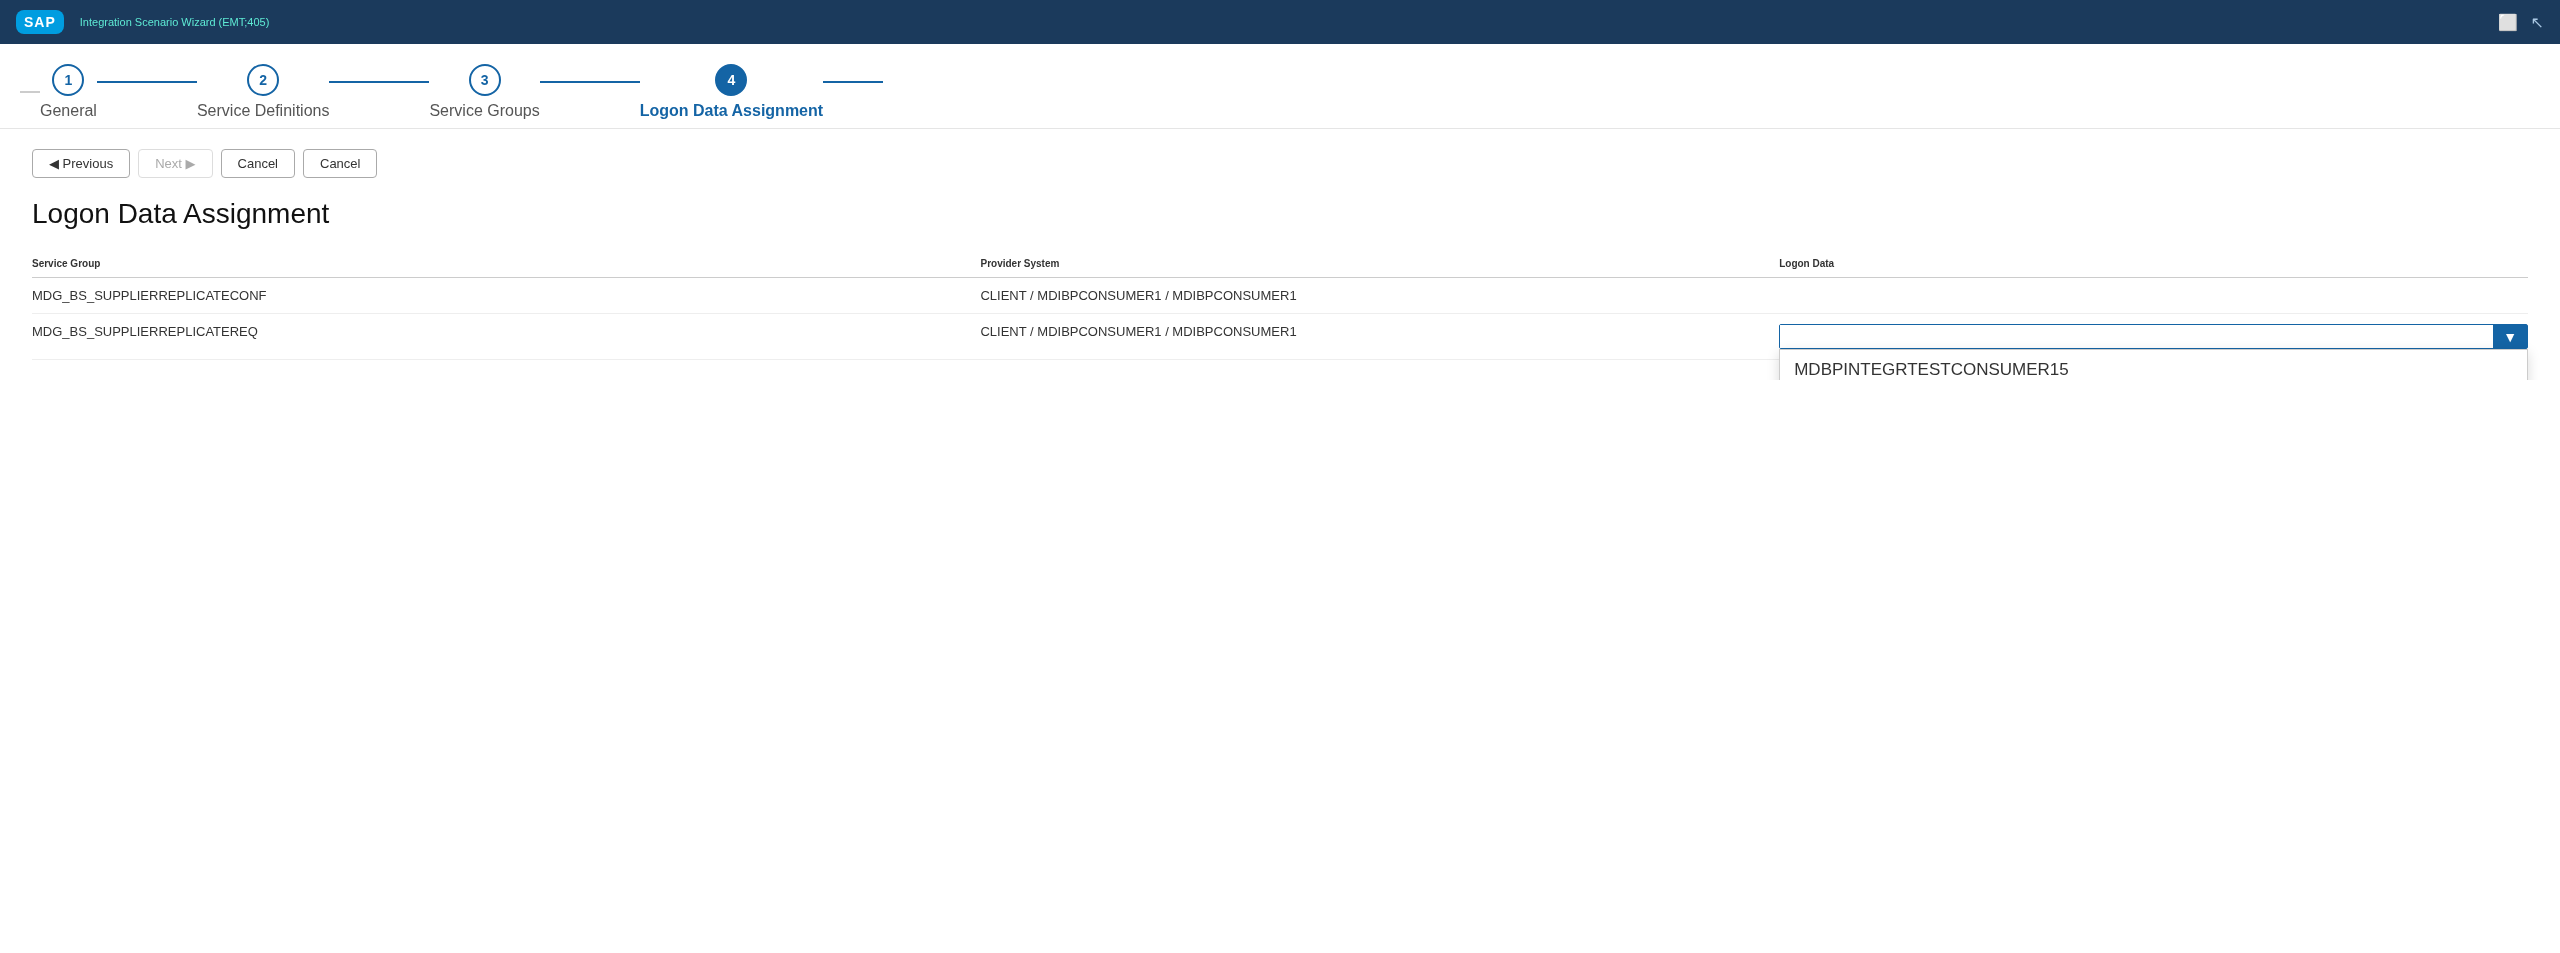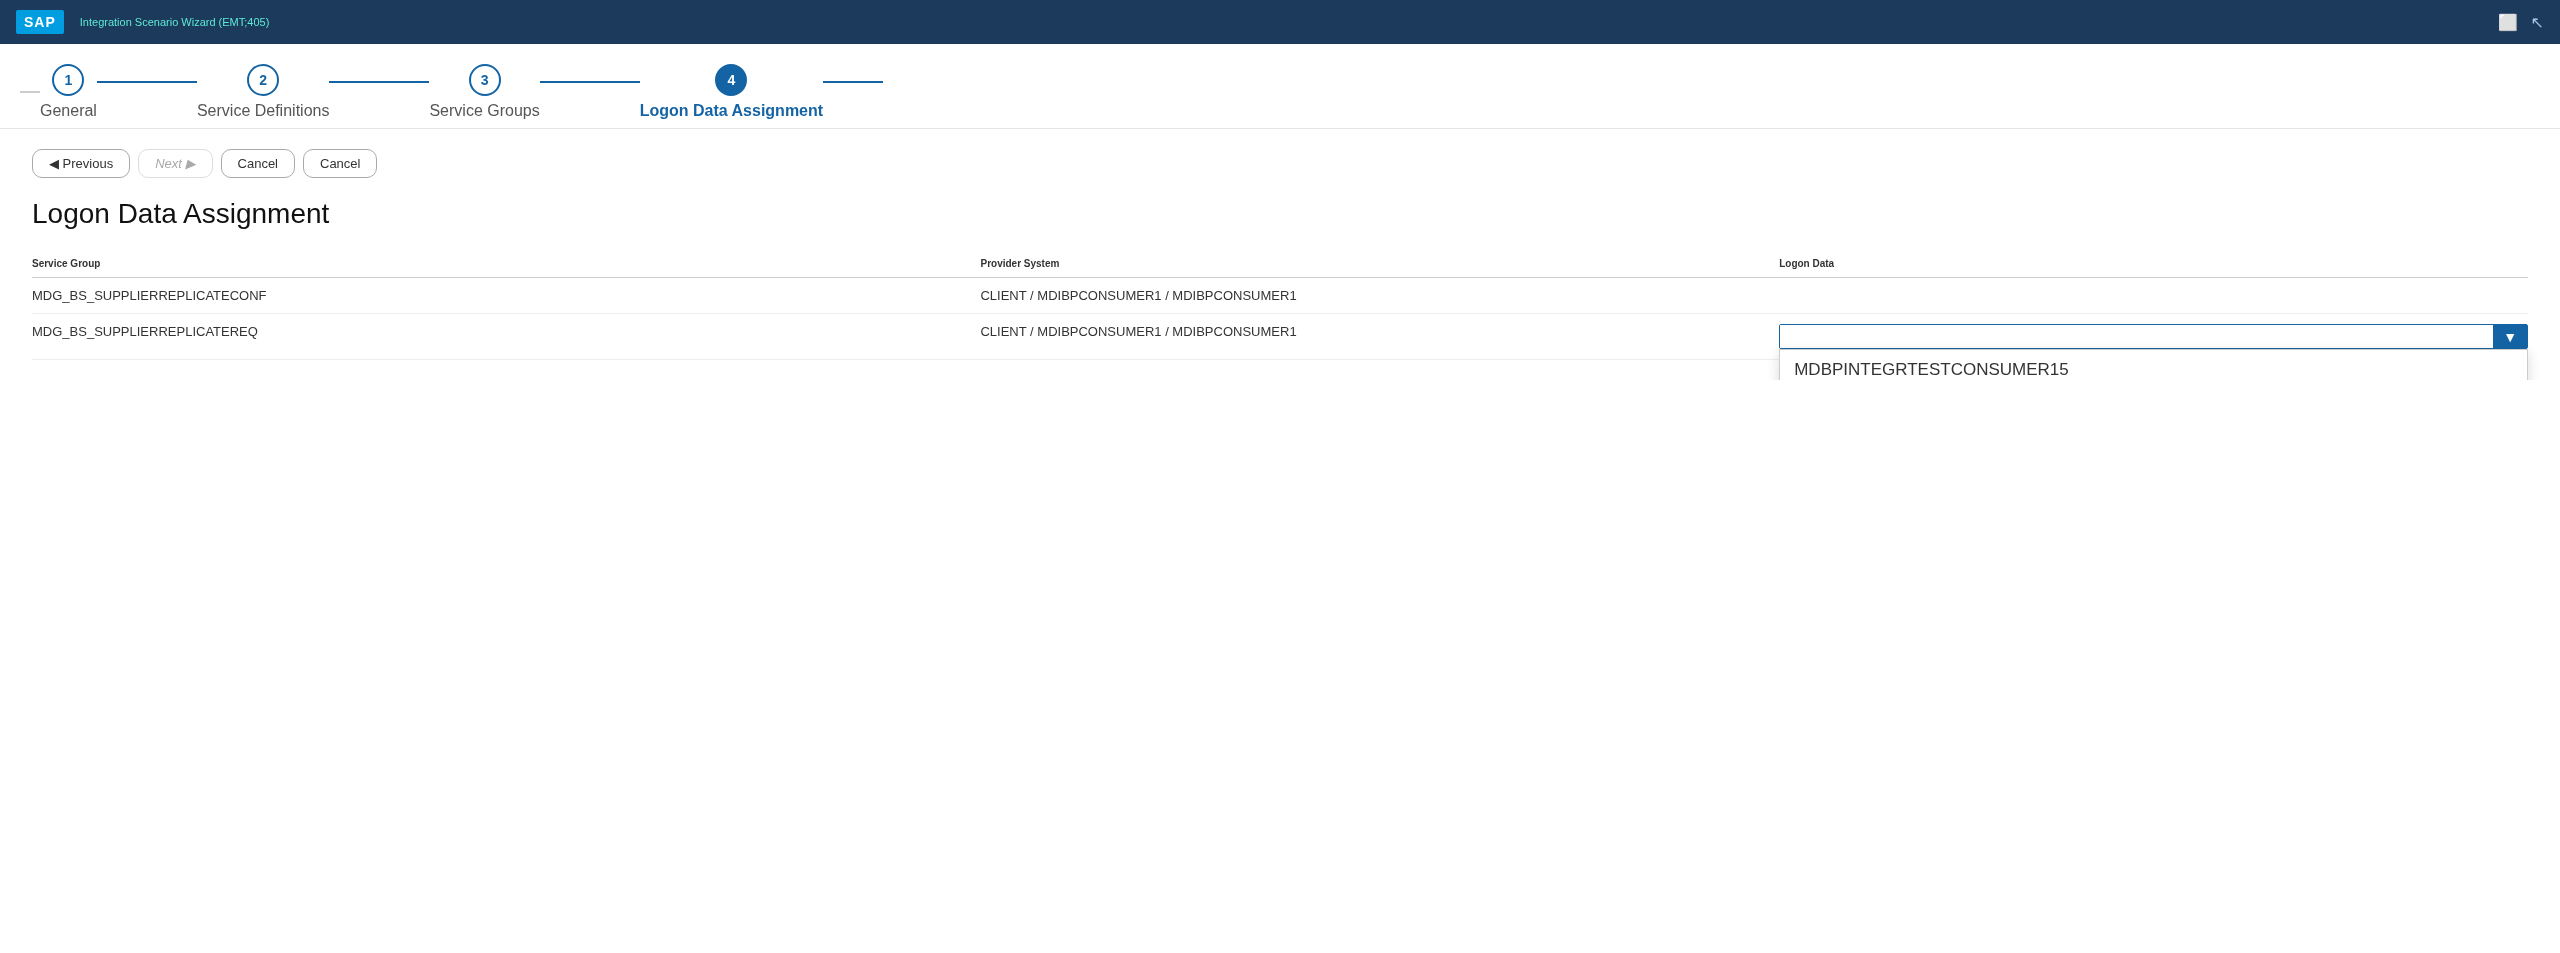--- a/index.html
+++ b/index.html
@@ -13,21 +13,21 @@
       align-items: center;
       padding: 0 16px;
       gap: 16px;
     }
     .sap-logo {
       background: #009de0;
       color: white;
       font-weight: bold;
       font-size: 14px;
       padding: 4px 8px;
-      border-radius: 2px;
+      border-radius: 8px;
       letter-spacing: 1px;
     }
     .header-title {
       color: #5eead4;
       font-size: 11px;
       text-align: right;
     }
     .header-icons {
       margin-left: auto;
       display: flex;
@@ -84,34 +84,33 @@
 
     
     .toolbar {
       display: flex;
       gap: 8px;
       margin-bottom: 20px;
     }
     .btn {
       padding: 6px 16px;
       border: 1px solid #aaa;
-      border-radius: 10px;
+      border-radius: 4px;
       background: #fff;
       cursor: pointer;
       font-size: 13px;
       color: #333;
       display: flex;
       align-items: center;
       gap: 4px;
     }
     .btn-disabled {
       color: #aaa;
       border-color: #ddd;
       cursor: default;
-      font-style: italic;
     }
 
     
     .page-title {
       font-size: 28px;
       font-weight: normal;
       margin-bottom: 20px;
       color: #111;
     }
 

